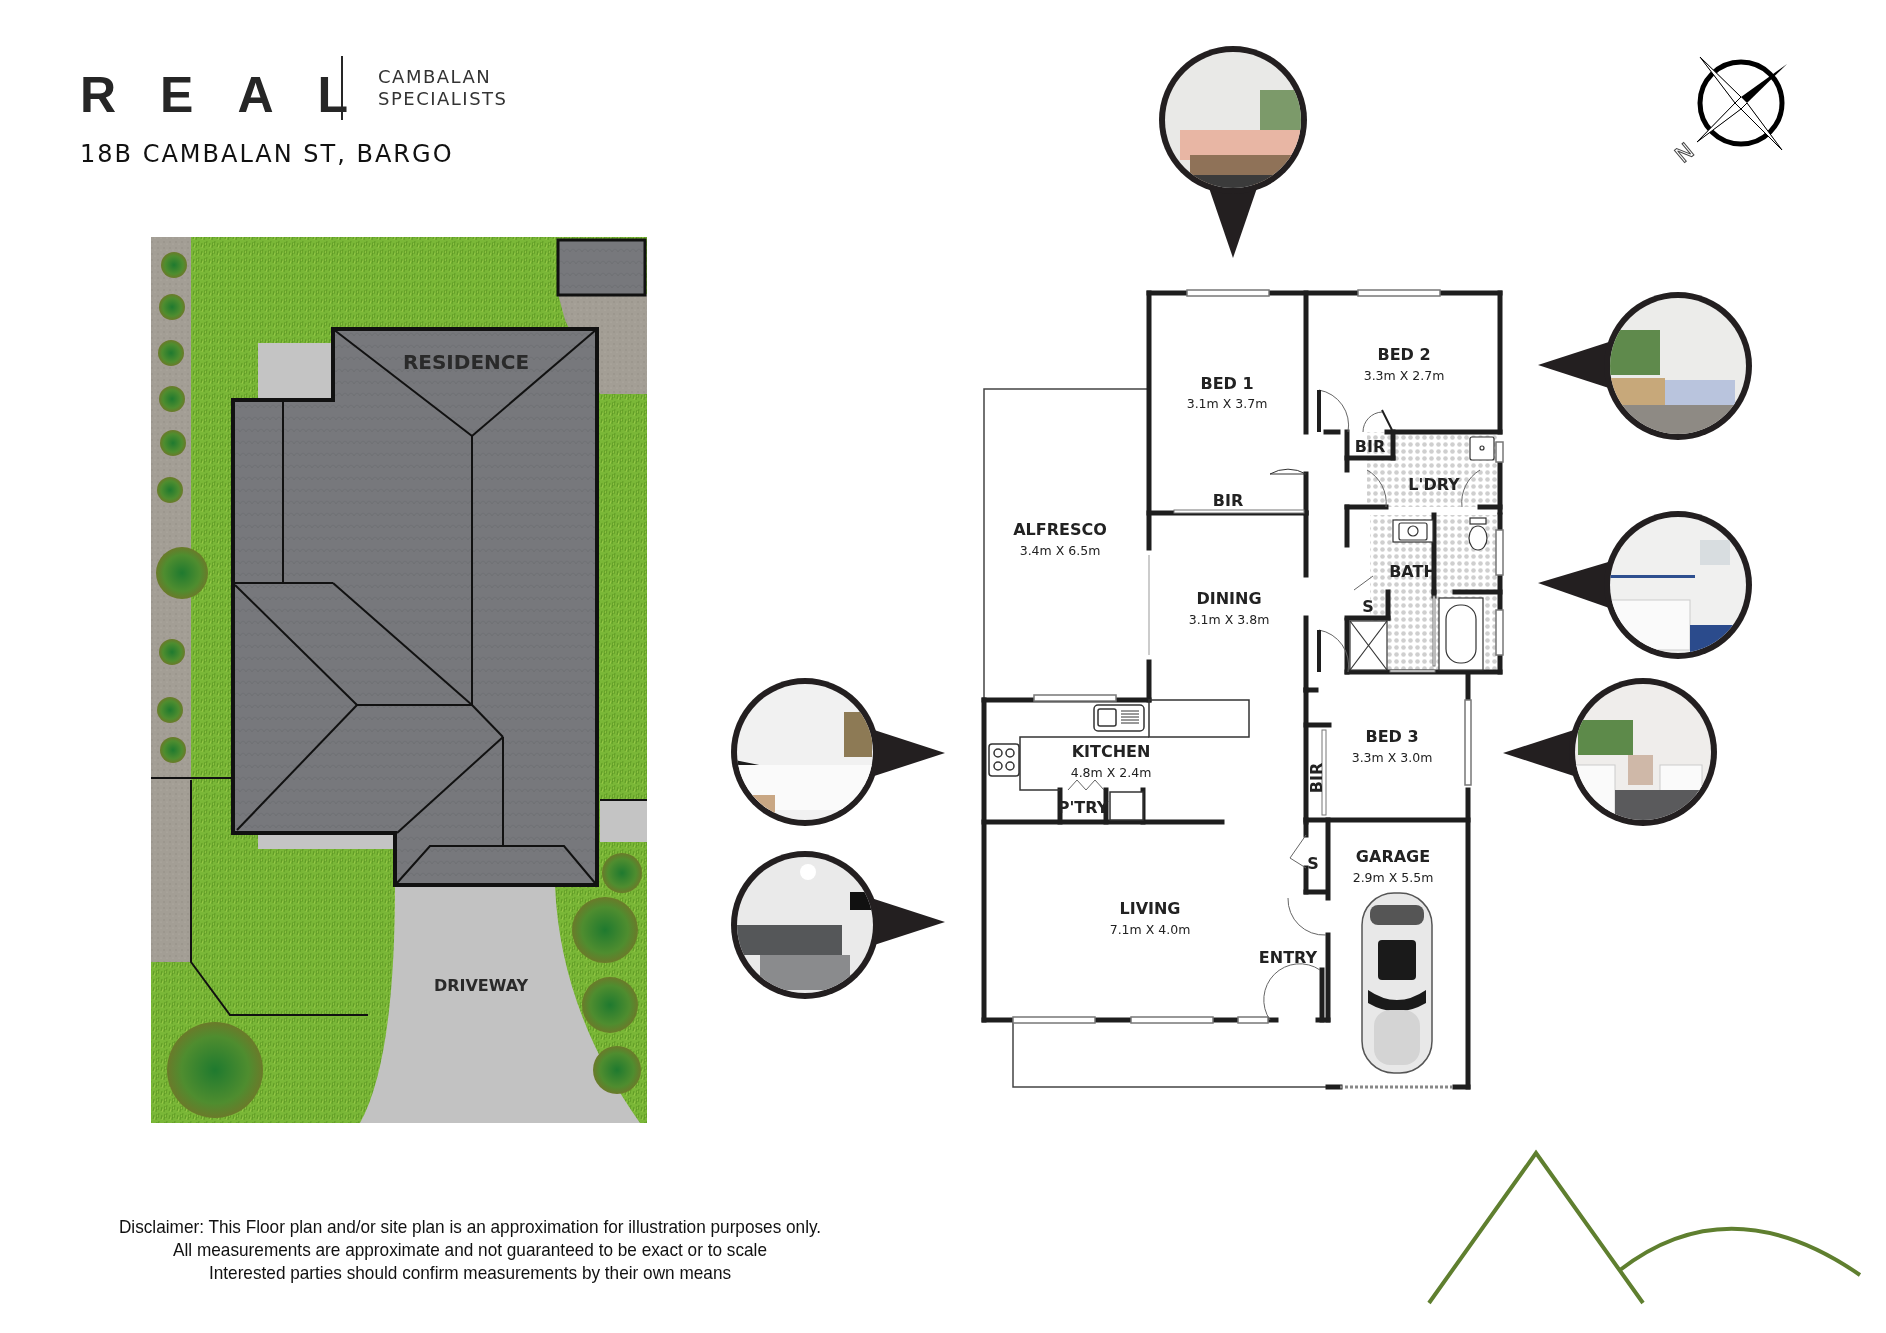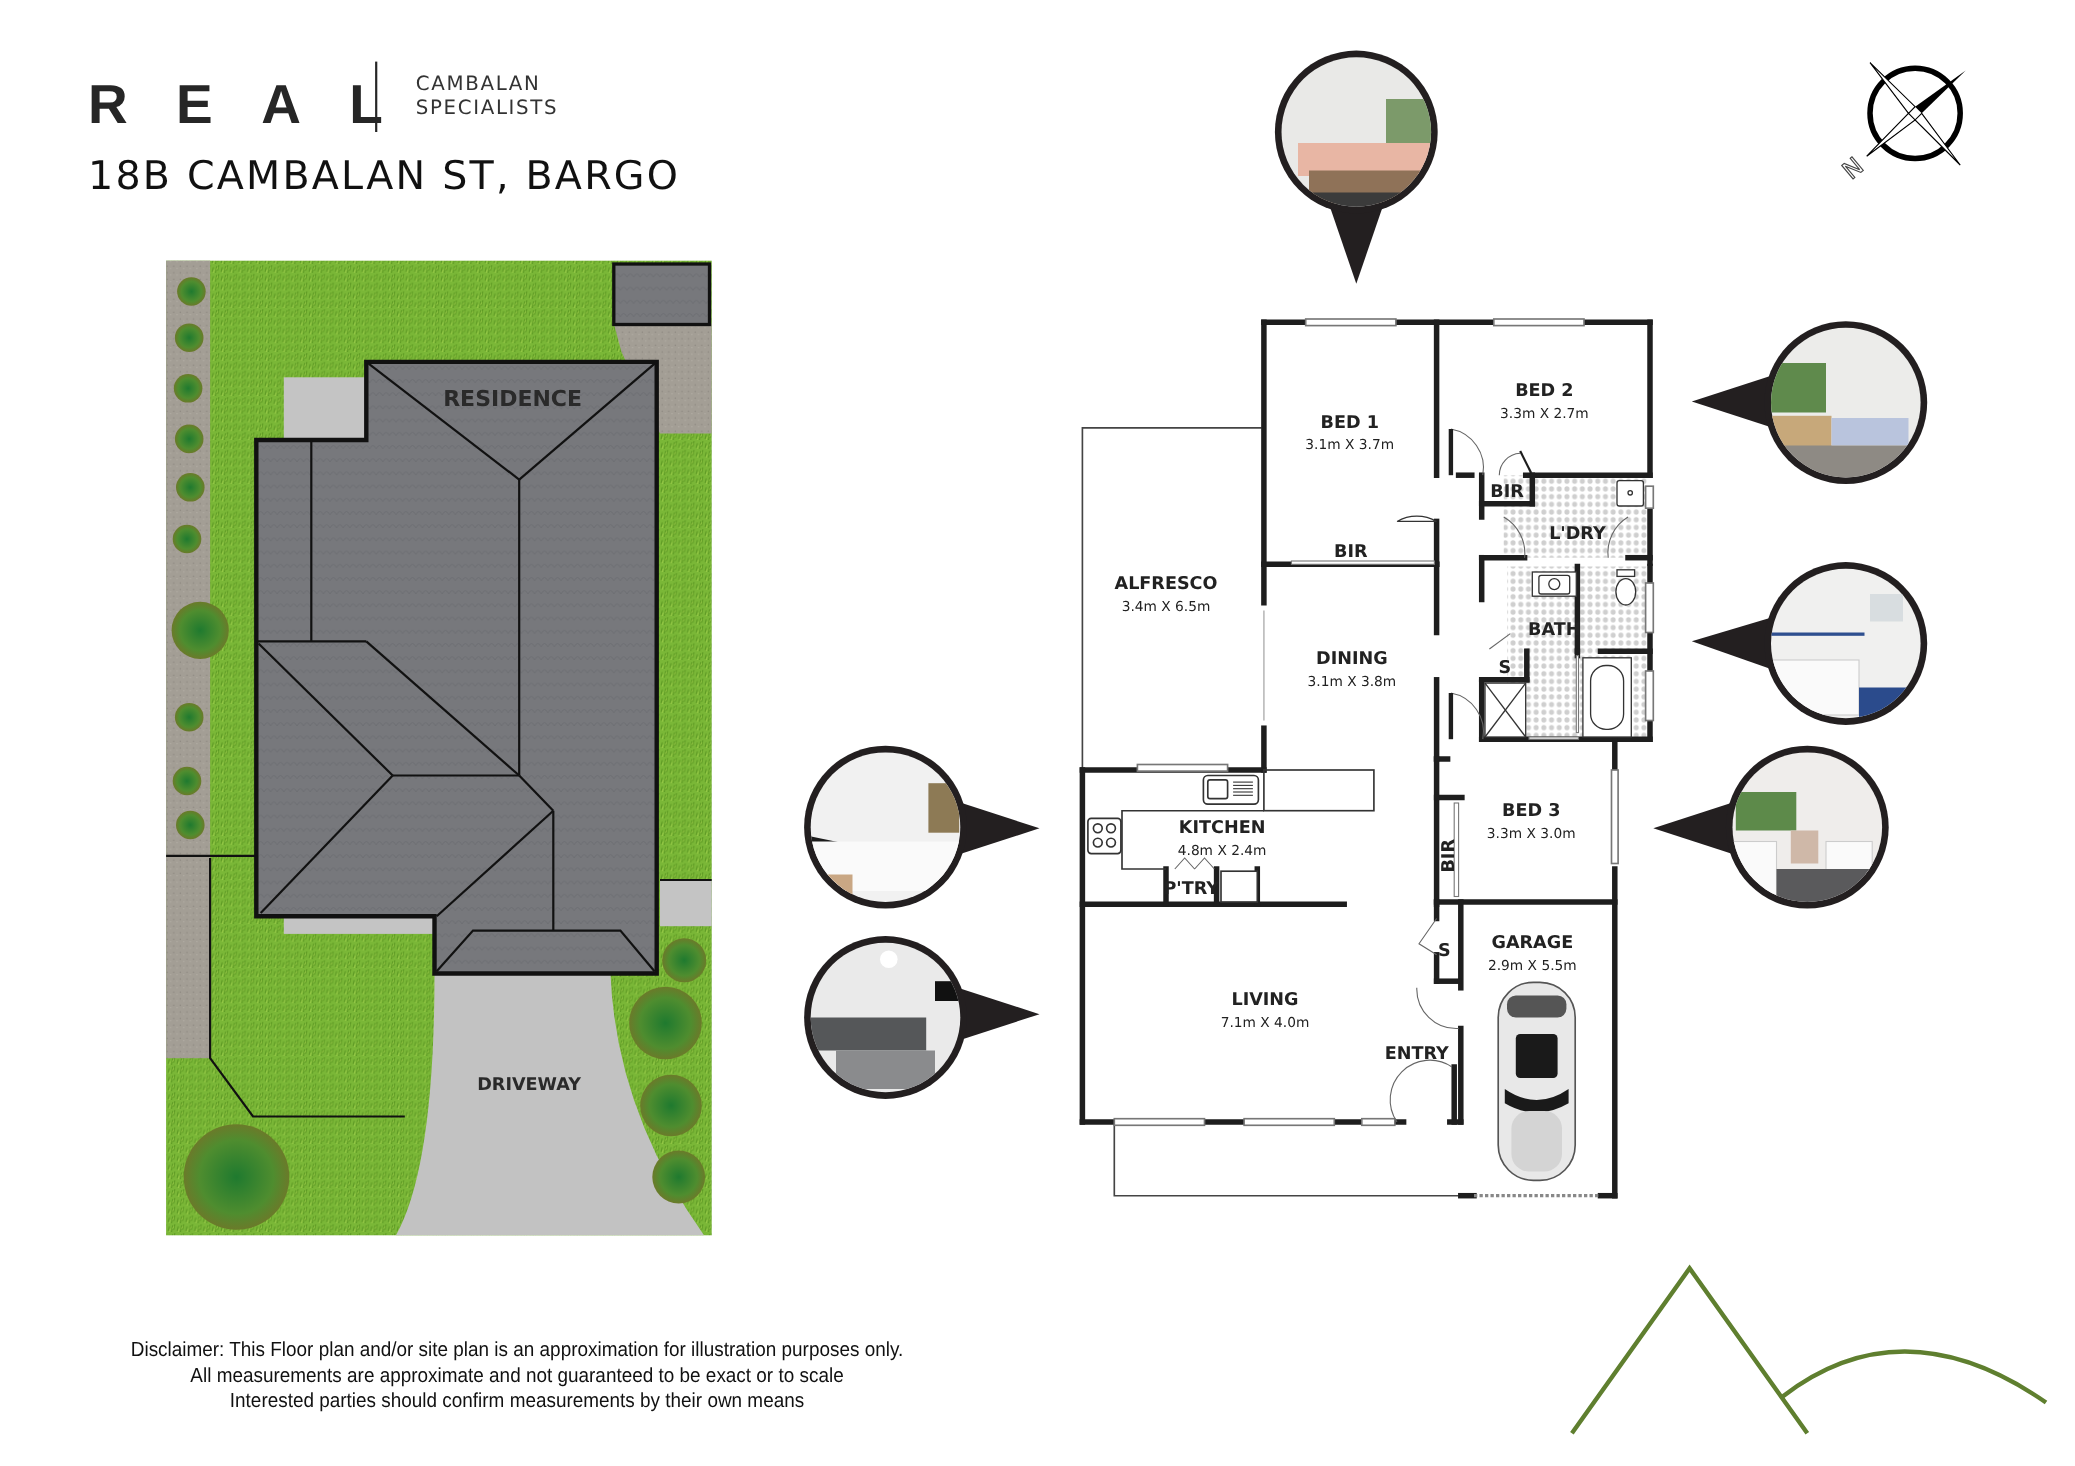--- a/index.html
+++ b/index.html
@@ -1,21 +1,21 @@
 <!DOCTYPE html>
 <html><head>
 <meta charset="utf-8">
 <style>
   html, body { margin:0; padding:0; background:#ffffff; }
   body { width:1886px; height:1333px; position:relative; overflow:hidden; font-family:"DejaVu Sans", sans-serif; color:#1e1e1e; }
   .abs { position:absolute; }
   .brand-real { left:80px; top:58px; font-family:"Liberation Sans", sans-serif; font-size:50px; font-weight:700; letter-spacing:44px; color:#262626; line-height:1;margin-top:12px; }
   .brand-divider { left:341px; top:56px; width:2px; height:64px; background:#262626; }
   .brand-sub { left:378px; top:66px; font-family:"DejaVu Sans", sans-serif; font-size:18px; letter-spacing:1.5px; color:#333; line-height:22px; }
-  .address { left:80px; top:140px; font-family:"DejaVu Sans", sans-serif; font-size:36px; letter-spacing:2px; color:#111; font-weight:400; }
+  .address { left:80px; top:140px; font-family:"DejaVu Sans", sans-serif; font-size:24px; letter-spacing:2px; color:#111; font-weight:400; }
   .disclaimer { left:70px; top:1215px; width:800px; text-align:center; font-family:"Liberation Sans", sans-serif; font-size:18.5px; line-height:23px; color:#111; transform:scaleX(0.93); transform-origin:center; }
   svg.plan { position:absolute; left:0; top:0; }
   .room-label { font-family:"DejaVu Sans", sans-serif; font-weight:bold; font-size:16px; fill:#222; text-anchor:middle; }
   .room-dim { font-family:"DejaVu Sans", sans-serif; font-size:12.5px; fill:#222; text-anchor:middle; }
   .site-label { font-family:"DejaVu Sans", sans-serif; font-weight:bold; fill:#2a2a2a; text-anchor:middle; }
 </style>
 </head>
 <body>
 
 <div class="abs brand-real">REAL</div>

